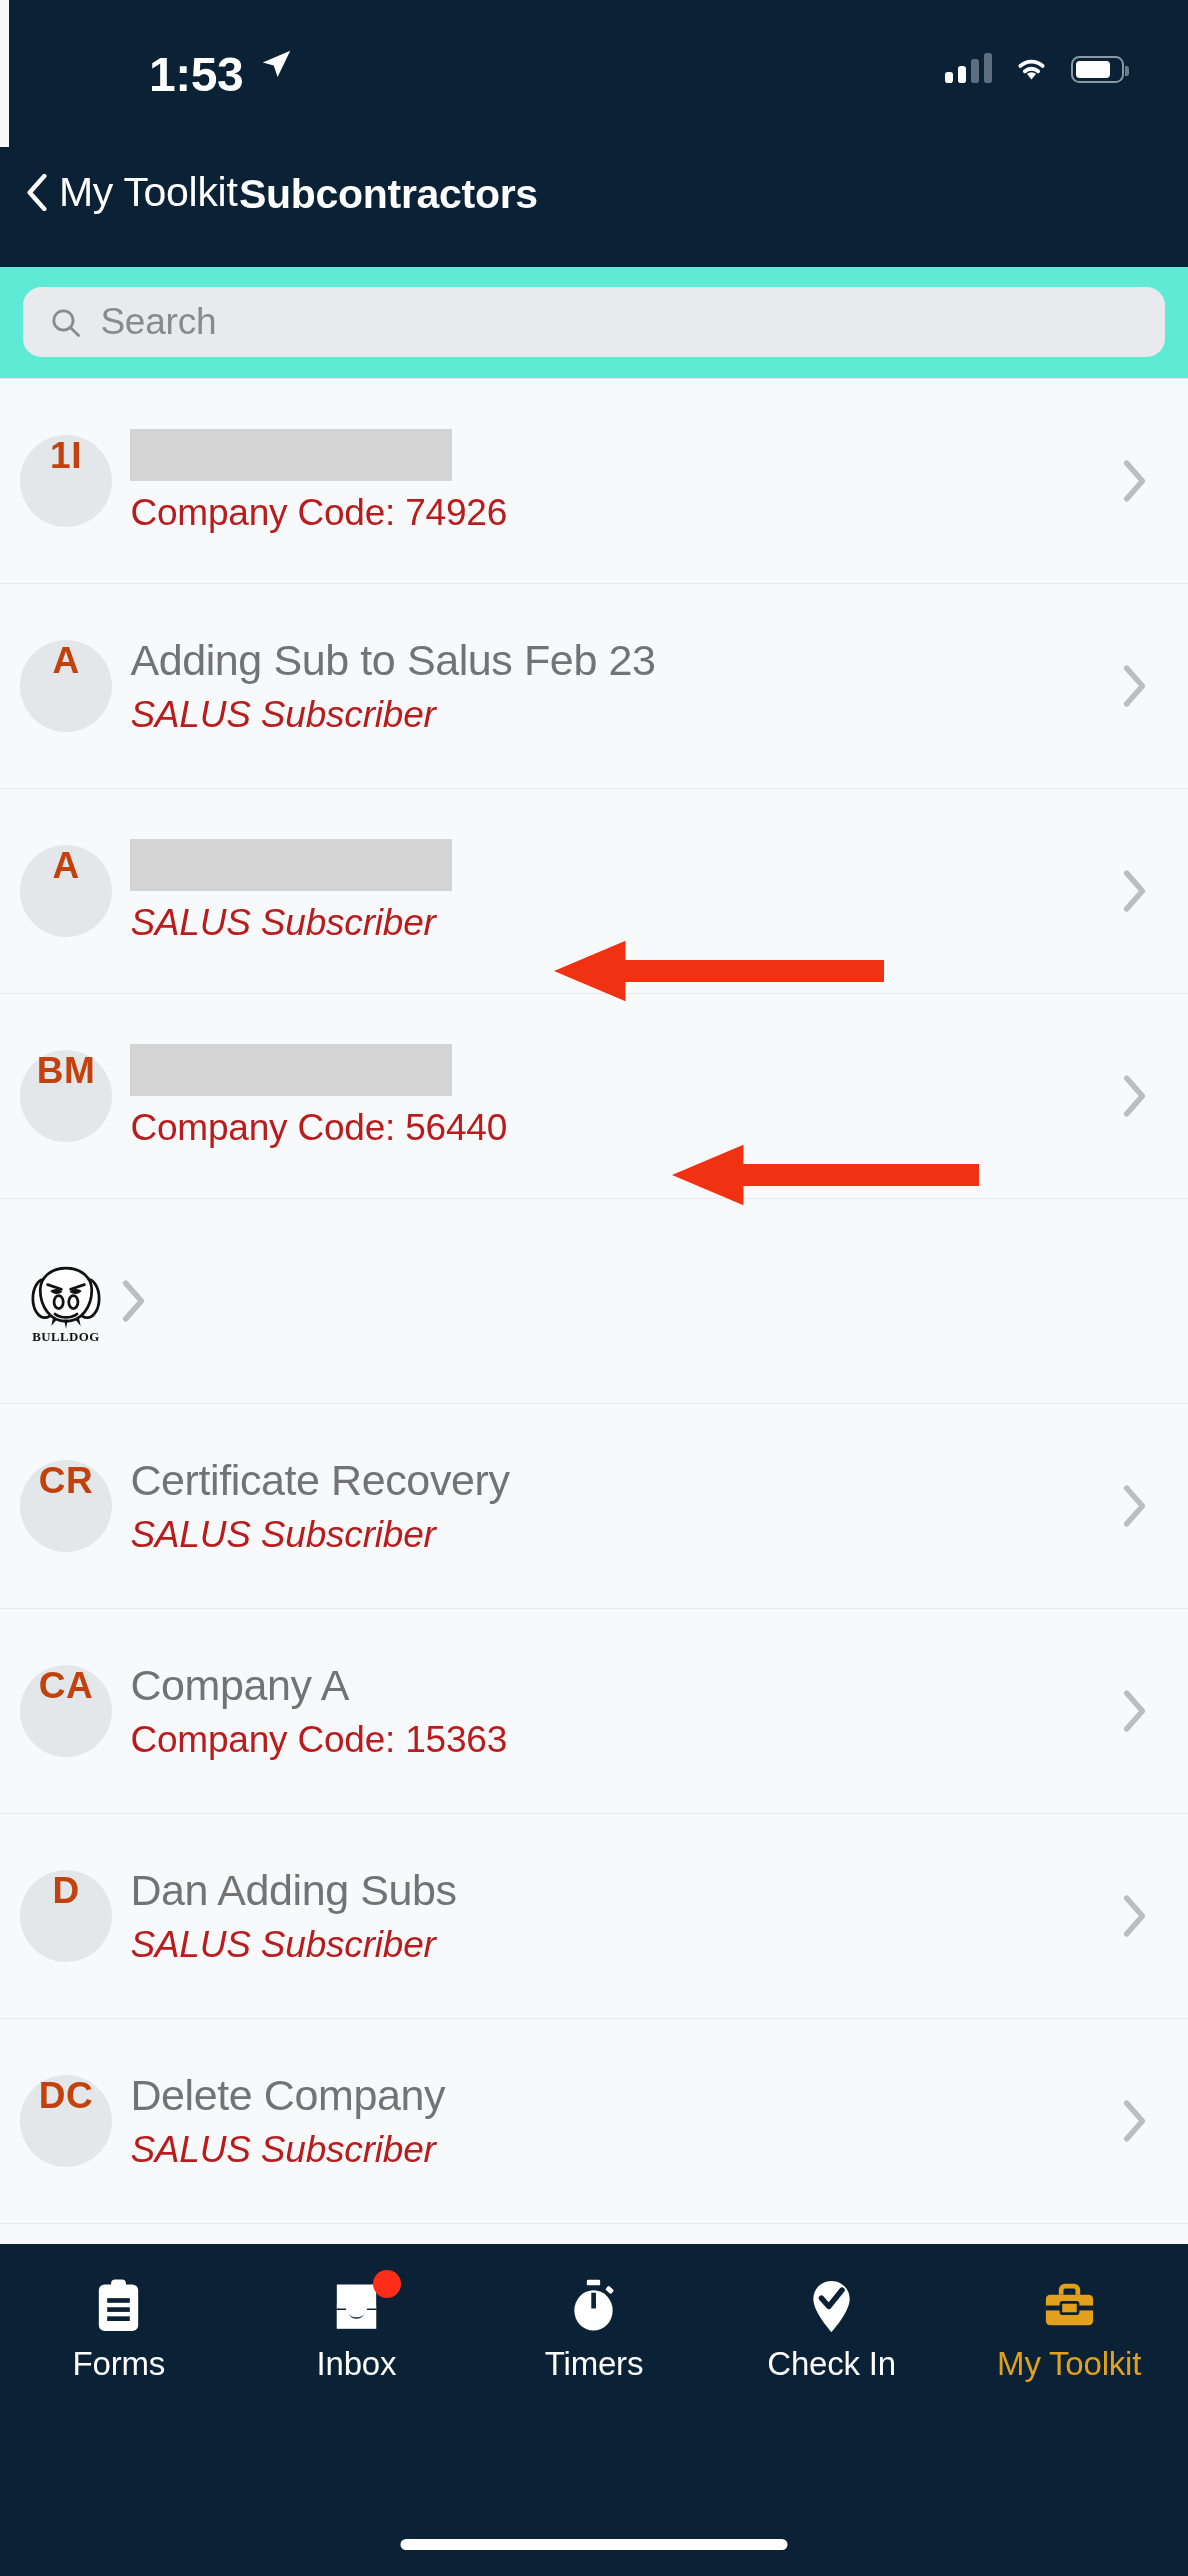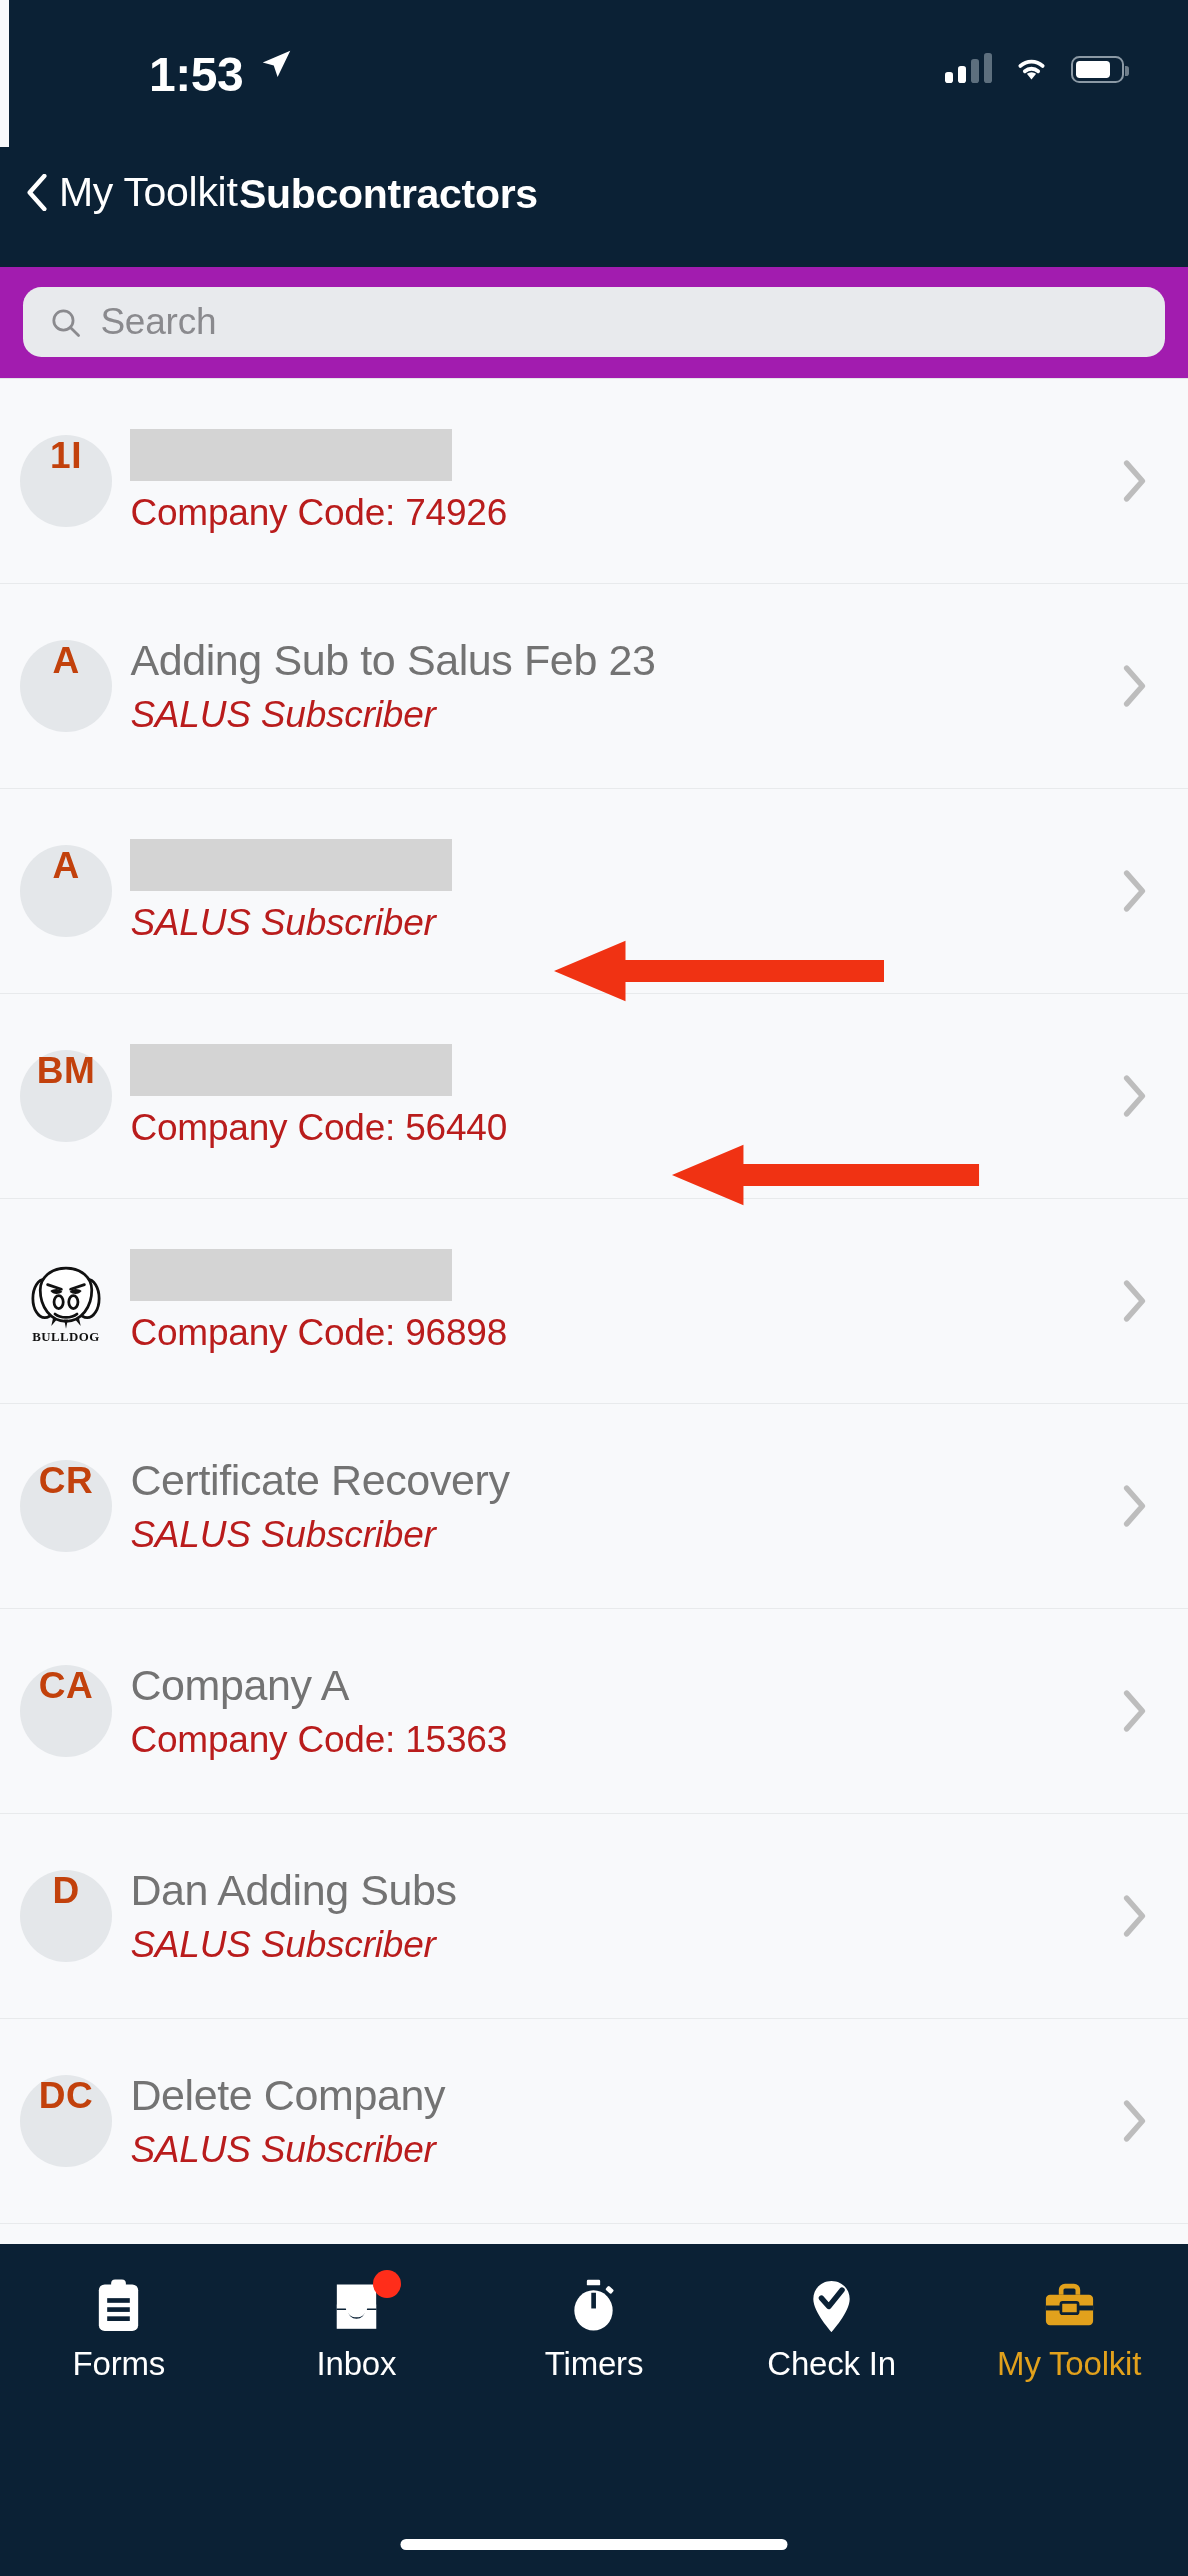--- a/index.html
+++ b/index.html
@@ -80,21 +80,21 @@
     position:absolute;
     left:239px; top:24px;
     color:#fff;
     font-size:41px;
     font-weight:700;
     letter-spacing:-0.3px;
   }
 
   
   .search-wrap{
-    background:#a21caf;
+    background:#5eead4;
     padding:20px 23px 20px 23px;
     height:111px;
   }
   .search-box{
     height:70px;
     background:#e8eaed;
     border-radius:18.4px;
     display:flex;
     align-items:center;
     padding:0 26px;
@@ -324,24 +324,20 @@
           <path d="M30 30 L45 35 M70 30 L55 35" stroke="#111" stroke-width="3" stroke-linecap="round"></path>
           <path d="M33 37c4-3 10-3 13 1-4 3-10 3-13-1z" fill="#111"></path>
           <path d="M67 37c-4-3-10-3-13 1 4 3 10 3 13-1z" fill="#111"></path>
           <ellipse cx="42" cy="49" rx="5" ry="7" fill="#fff" stroke="#111" stroke-width="3"></ellipse>
           <ellipse cx="58" cy="49" rx="5" ry="7" fill="#fff" stroke="#111" stroke-width="3"></ellipse>
           <path d="M38 62c6 5 18 5 24 0" stroke="#111" stroke-width="3" fill="none" stroke-linecap="round"></path>
           <path d="M36 66 L34 75 L40 68z M64 66 L66 75 L60 68z M48 68 L50 78 L52 68z" fill="#111"></path>
           <text x="50" y="91" font-family="Liberation Serif, serif" font-size="14" font-weight="bold" text-anchor="middle" fill="#111">BULLDOG</text>
         </svg>
       </div>
-      <div class="row-body">
-        <div class="row-title redacted"></div>
-        <div class="row-sub">Company Code: 96898</div>
-      </div>
       <svg class="chev-right" viewBox="0 0 12 20">
         <path d="M2.5 1.5 L10 10 L2.5 18.5" stroke="#bdbdbd" stroke-width="2.6" fill="none" stroke-linecap="round" stroke-linejoin="round"></path>
       </svg>
     </div>
     <div class="row">
       <div class="avatar">
         <span>CR</span>
       </div>
       <div class="row-body">
         <div class="row-title">Certificate Recovery</div>

